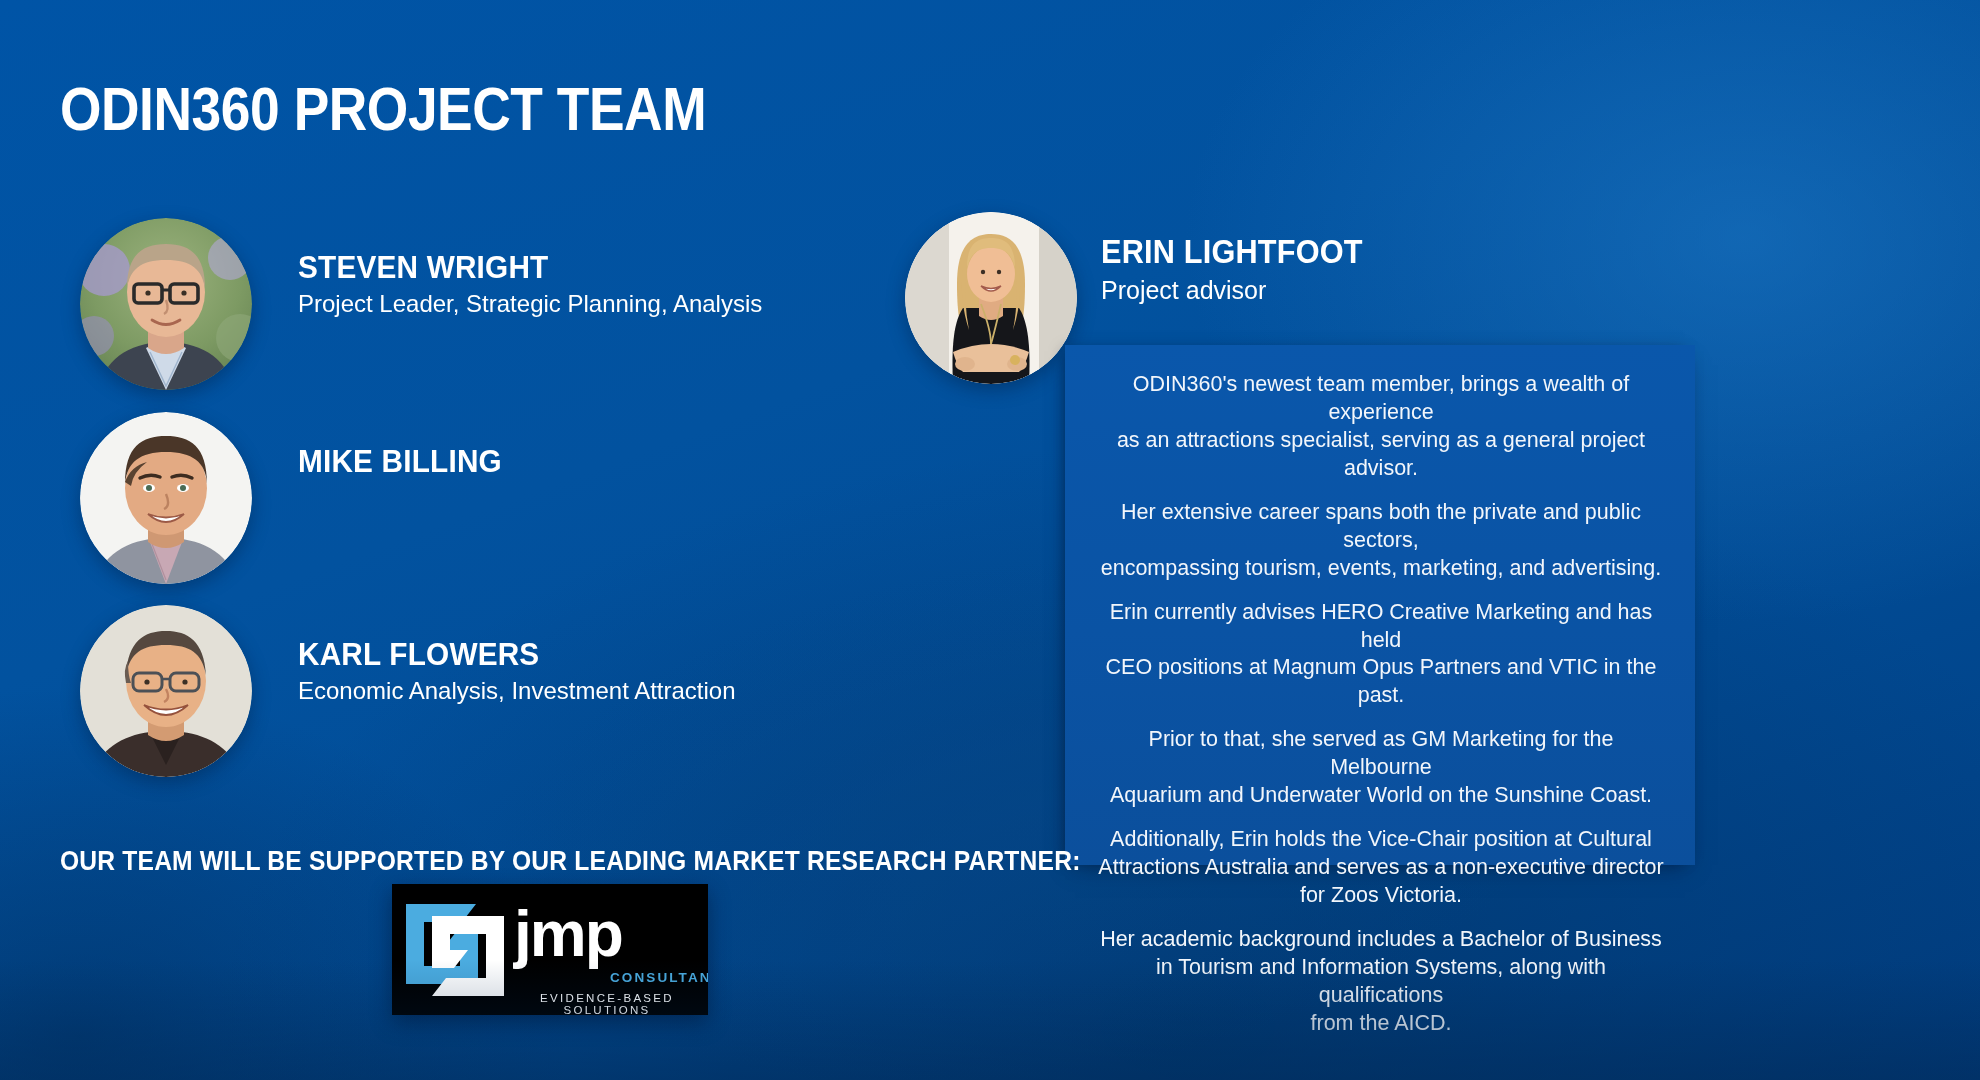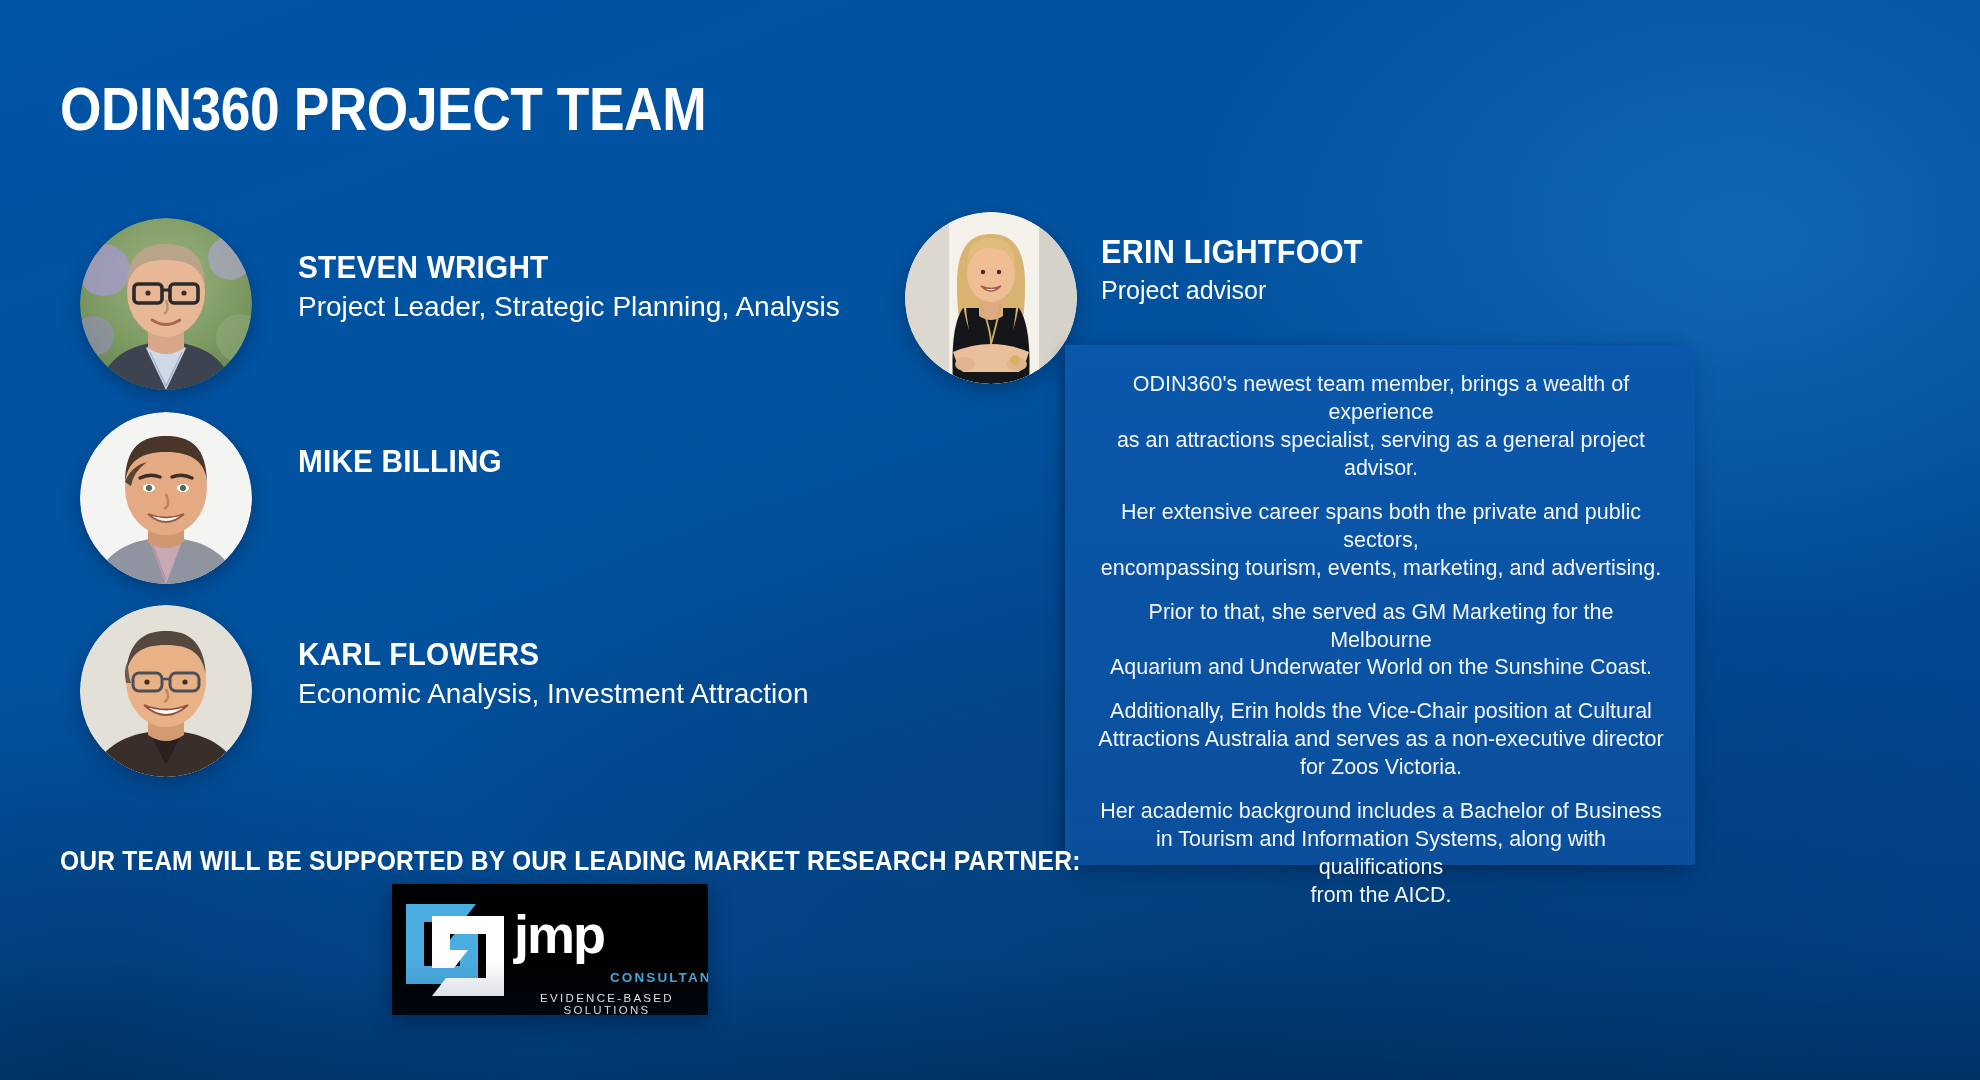--- a/index.html
+++ b/index.html
@@ -53,21 +53,21 @@
   }
   .avatar .ph{ position:absolute; inset:0; }
 
   .person-text{ margin-left:22px; padding-top:32px; }
   .person-name{
     font-size:32px; font-weight:700; color:#ffffff;
     letter-spacing:0.2px; line-height:1.08;
     transform:scaleX(0.93); transform-origin:left center; white-space:nowrap;
   }
   .person-role{
-    font-size:28px; font-weight:400; color:#ffffff;
+    font-size:24px; font-weight:400; color:#ffffff;
     line-height:1.28; margin-top:4px; white-space:pre-line;
   }
 
   
   #erin-row{ position:absolute; left:905px; top:212px; display:flex; align-items:flex-start; }
   #erin-row .person-text{ padding-top:22px; margin-left:24px; }
   #erin-row .person-name{ font-size:33px; }
   #erin-row .person-role{ font-size:25px; }
 
   .bio-panel{
@@ -97,21 +97,21 @@
   .logo{
     position:absolute; left:392px; top:884px;
     width:316px; height:131px;
     background:#000000;
     box-shadow:0 8px 20px rgba(0,12,35,0.45);
     overflow:hidden;
   }
   .logo .mark{ position:absolute; left:6px; top:8px; width:116px; height:115px; }
   .logo .wordmark{
     position:absolute; left:122px; top:2px; width:190px; height:96px;
-    color:#ffffff; font-size:54px; font-weight:700; line-height:96px;
+    color:#ffffff; font-size:64px; font-weight:700; line-height:96px;
     letter-spacing:-2px;
   }
   .logo .consultants{
     position:absolute; left:218px; top:86px;
     color:#4BACE0; font-size:13.5px; font-weight:700; letter-spacing:2.1px;
   }
   .logo .tagline{
     position:absolute; left:120px; top:108px; width:190px;
     color:#ffffff; font-size:11.5px; font-weight:400; letter-spacing:2.3px;
     text-align:center;
@@ -308,20 +308,22 @@
       <div class="person-name">ERIN LIGHTFOOT</div>
       <div class="person-role">Project advisor</div>
     </div>
   </div>
 
   <div class="bio-panel">
     <div class="bio-p">ODIN360's newest team member, brings a wealth of experience
  as an attractions specialist, serving as a general project advisor.</div>
     <div class="bio-p">Her extensive career spans both the private and public sectors,
  encompassing tourism, events, marketing, and advertising.</div>
+    <div class="bio-p">Erin currently advises HERO Creative Marketing and has held
+ CEO positions at Magnum Opus Partners and VTIC in the past.</div>
     <div class="bio-p">Prior to that, she served as GM Marketing for the Melbourne
  Aquarium and Underwater World on the Sunshine Coast.</div>
     <div class="bio-p">Additionally, Erin holds the Vice-Chair position at Cultural
  Attractions Australia and serves as a non-executive director
  for Zoos Victoria.</div>
     <div class="bio-p">Her academic background includes a Bachelor of Business
  in Tourism and Information Systems, along with qualifications
  from the AICD.</div>
   </div>
 

